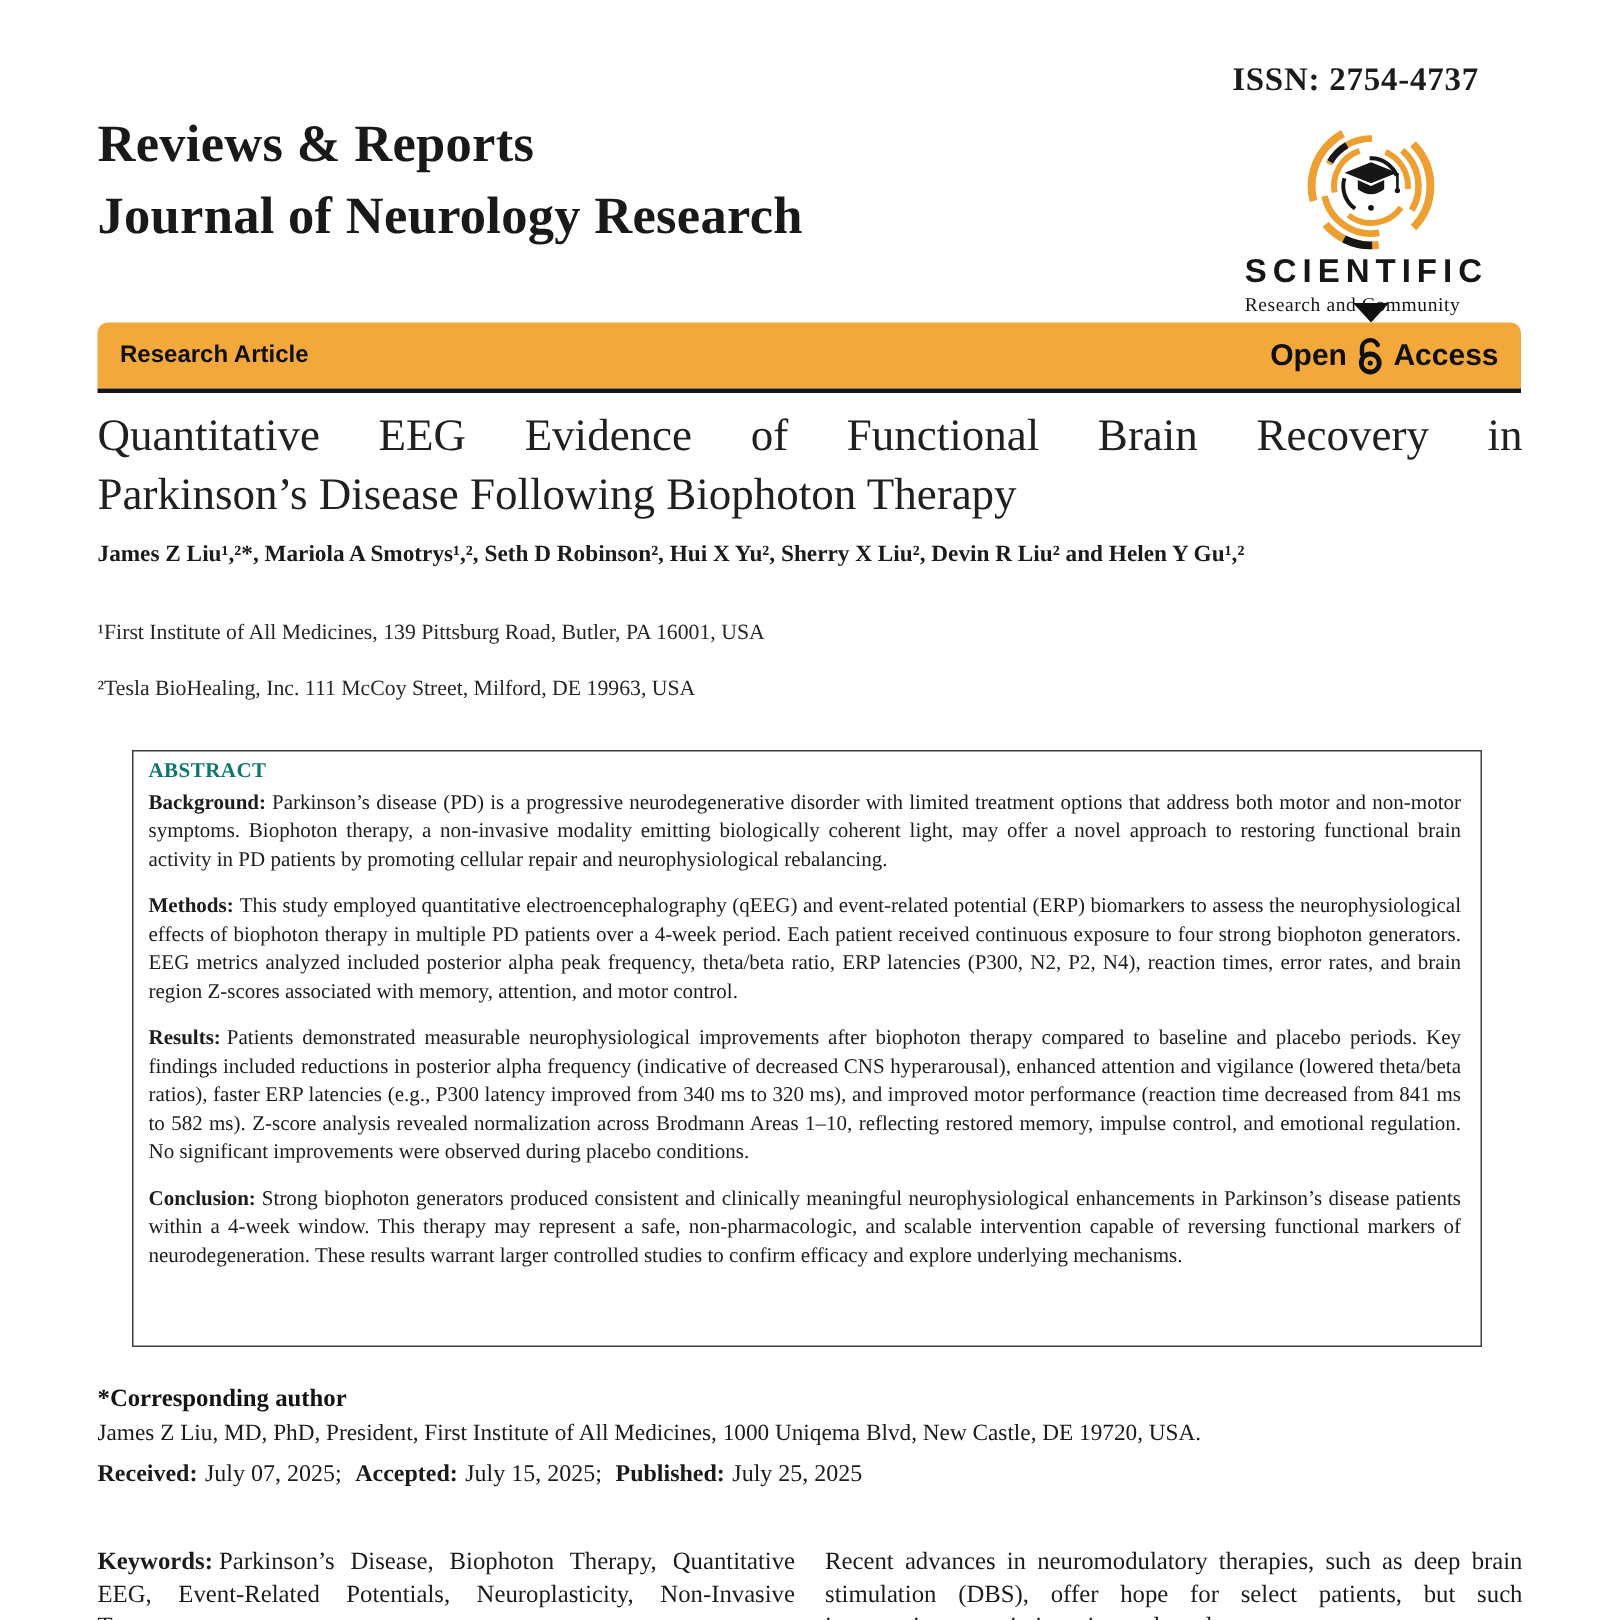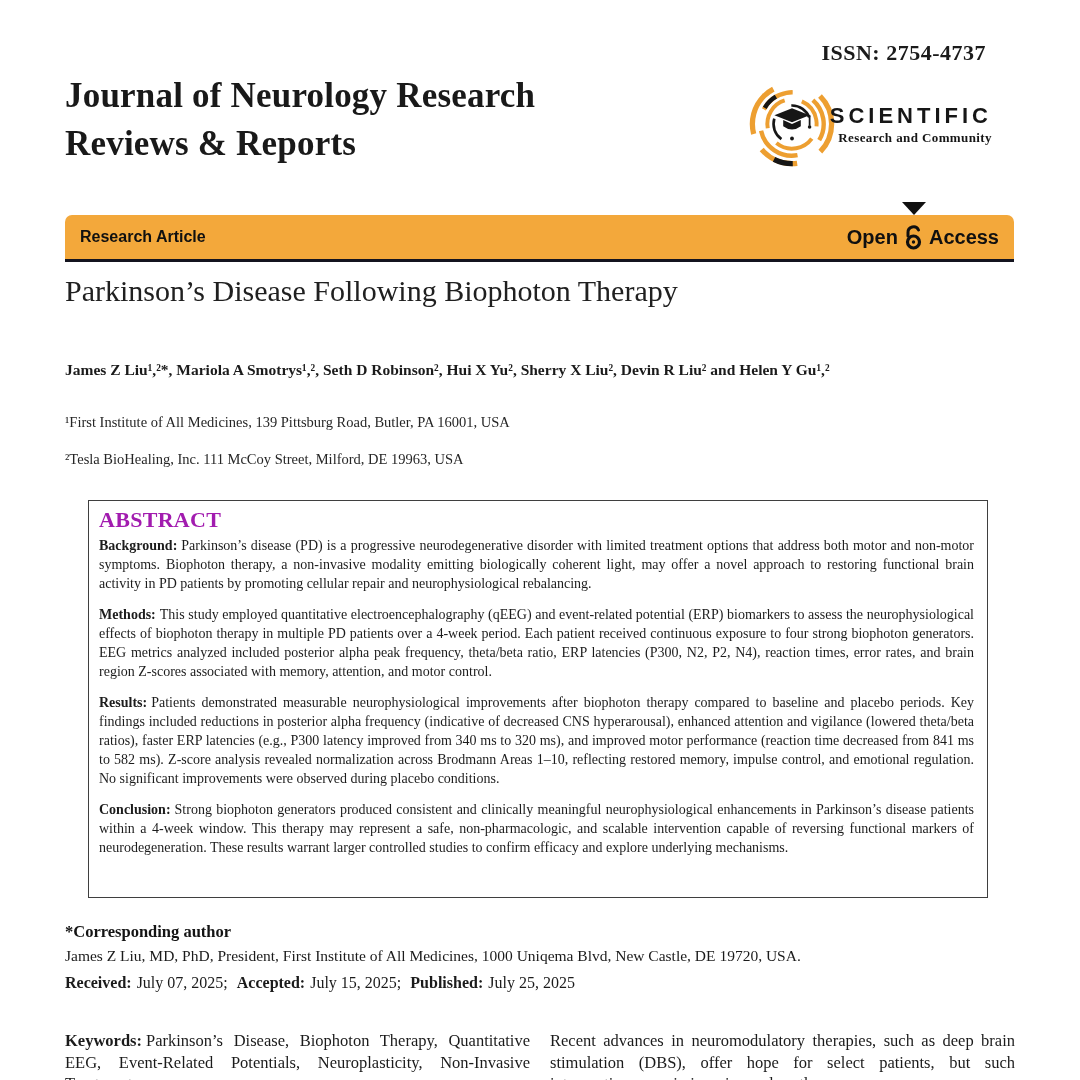--- a/index.html
+++ b/index.html
@@ -5,25 +5,25 @@
   html, body { margin:0; padding:0; }
   body {
     width:1080px; height:1080px; overflow:hidden; background:#ffffff;
     font-family:"Liberation Serif","DejaVu Serif",serif; color:#1b1b1b;
   }
   .page { position:relative; width:1056px; height:1080px; background:#fff; }
 
   
   .issn { position:absolute; top:40px; right:70px; font-size:22px; font-weight:bold; letter-spacing:.5px; }
   .journal-title { position:absolute; left:65px; top:72px; font-size:35px; font-weight:bold; line-height:48px; letter-spacing:.2px; color:#191919; }
-  .logo { position:absolute; top:80px; right:64px; display:flex; align-items:center; }
+  .logo { position:absolute; top:80px; right:64px; display:flex; align-items:center;flex-direction:column; }
   .logo-mark { width:88px; height:88px; flex:0 0 auto; }
   .logo-text { margin-left:-6px; }
   .logo-main { font-family:"Liberation Sans","DejaVu Sans",sans-serif; font-weight:bold; font-size:22px; letter-spacing:4px; color:#161616; }
-  .logo-sub  { font-size:13px; font-weight:bold; letter-spacing:.4px; color:#161616; margin-top:1px;text-align:right; }
+  .logo-sub  { font-size:13px; font-weight:normal; letter-spacing:.4px; color:#161616; margin-top:1px; }
 
   
   .banner {
     position:absolute; left:65px; top:215px; width:949px; height:44px;
     background:#F3A83B; border-radius:7px 7px 0 0;
     display:flex; align-items:center; justify-content:space-between;
     padding:0 15px; box-sizing:border-box;
     font-family:"Liberation Sans","DejaVu Sans",sans-serif; font-weight:bold; color:#101010;
   }
   .banner-left { font-size:16px; }
@@ -40,21 +40,21 @@
   .article-title .l1 { text-align:justify; text-align-last:justify; }
   .authors { position:absolute; left:65px; top:361px; width:960px; font-size:15.5px; font-weight:bold; white-space:nowrap; }
   .affil { position:absolute; left:65px; width:950px; font-size:14.5px; color:#262626; }
   .affil1 { top:414px; } .affil2 { top:451px; }
 
   
   .abstract-box {
     position:absolute; left:88px; top:500px; width:900px; min-height:398px;
     border:1px solid #3f3f3f; box-sizing:border-box; padding:6px 13px 10px 10px;
   }
-  .abstract-heading { font-size:22px; font-weight:bold; letter-spacing:.3px; color:#a21caf; }
+  .abstract-heading { font-size:14px; font-weight:bold; letter-spacing:.3px; color:#0f766e; }
   .abs-p { font-size:14px; line-height:19px; text-align:justify; margin:12px 0 0 0; color:#1c1c1c; }
   .abs-p.first { margin-top:3px; }
   .abs-label { font-weight:bold; margin-right:4px; }
 
   
   .corr-heading { position:absolute; left:65px; top:922px; font-size:16.5px; font-weight:bold; color:#141414; }
   .corr-text { position:absolute; left:65px; top:947px; font-size:15.5px; }
   .dates { position:absolute; left:65px; top:974px; font-size:16px; }
   .dates b { margin-right:5px; }
   .dates .dval { margin-right:9px; }
@@ -65,22 +65,22 @@
   .kw-label { font-weight:bold; margin-right:4px; }
 </style>
 </head>
 <body>
 
 <div class="page">
 
   <div class="issn">ISSN: 2754-4737</div>
 
   <div class="journal-title">
+    <div>Reviews &amp; Reports</div>
     <div>Journal of Neurology Research</div>
-    <div>Reviews &amp; Reports</div>
   </div>
 
   <div class="logo">
     <svg class="logo-mark" viewBox="0 0 100 100" aria-hidden="true">
       <circle cx="50" cy="50" r="45" fill="none" stroke="#ED9F31" stroke-width="6" stroke-dasharray="70 30 45 20 60 58" transform="rotate(-45 50 50)"></circle>
       <circle cx="50" cy="50" r="45" fill="none" stroke="#161616" stroke-width="6" stroke-dasharray="0 105 22 160" transform="rotate(-45 50 50)"></circle>
       <circle cx="50" cy="50" r="36" fill="none" stroke="#ED9F31" stroke-width="5" stroke-dasharray="55 25 40 25 50 31" transform="rotate(80 50 50)"></circle>
       <circle cx="50" cy="50" r="36" fill="none" stroke="#161616" stroke-width="5" stroke-dasharray="0 82 18 130" transform="rotate(80 50 50)"></circle>
       <circle cx="50" cy="50" r="28" fill="none" stroke="#ED9F31" stroke-width="4.5" stroke-dasharray="40 20 35 15 45 21" transform="rotate(170 50 50)"></circle>
       <circle cx="50" cy="50" r="21" fill="none" stroke="#161616" stroke-width="3" stroke-dasharray="26 26 26 54" transform="rotate(125 50 50)"></circle>
@@ -105,20 +105,21 @@
         <path d="M5 12 V8.5 A5.5 5.5 0 0 1 15.5 6" fill="none" stroke="#101010" stroke-width="3" stroke-linecap="round"></path>
         <circle cx="10.5" cy="18" r="6" fill="none" stroke="#101010" stroke-width="3.2"></circle>
         <circle cx="10.5" cy="18" r="1.7" fill="#101010"></circle>
       </svg>
       <span>Access</span>
     </div>
   </div>
   <div class="banner-rule"></div>
 
   <div class="article-title">
+    <div class="l1">Quantitative EEG Evidence of Functional Brain Recovery in</div>
     <div class="l2">Parkinson’s Disease Following Biophoton Therapy</div>
   </div>
 
   <div class="authors">James Z Liu¹,²*, Mariola A Smotrys¹,², Seth D Robinson², Hui X Yu², Sherry X Liu², Devin R Liu² and Helen Y Gu¹,²</div>
   <div class="affil affil1">¹First Institute of All Medicines, 139 Pittsburg Road, Butler, PA 16001, USA</div>
   <div class="affil affil2">²Tesla BioHealing, Inc. 111 McCoy Street, Milford, DE 19963, USA</div>
 
   <div class="abstract-box">
     <div class="abstract-heading">ABSTRACT</div>
     <p class="abs-p first">

